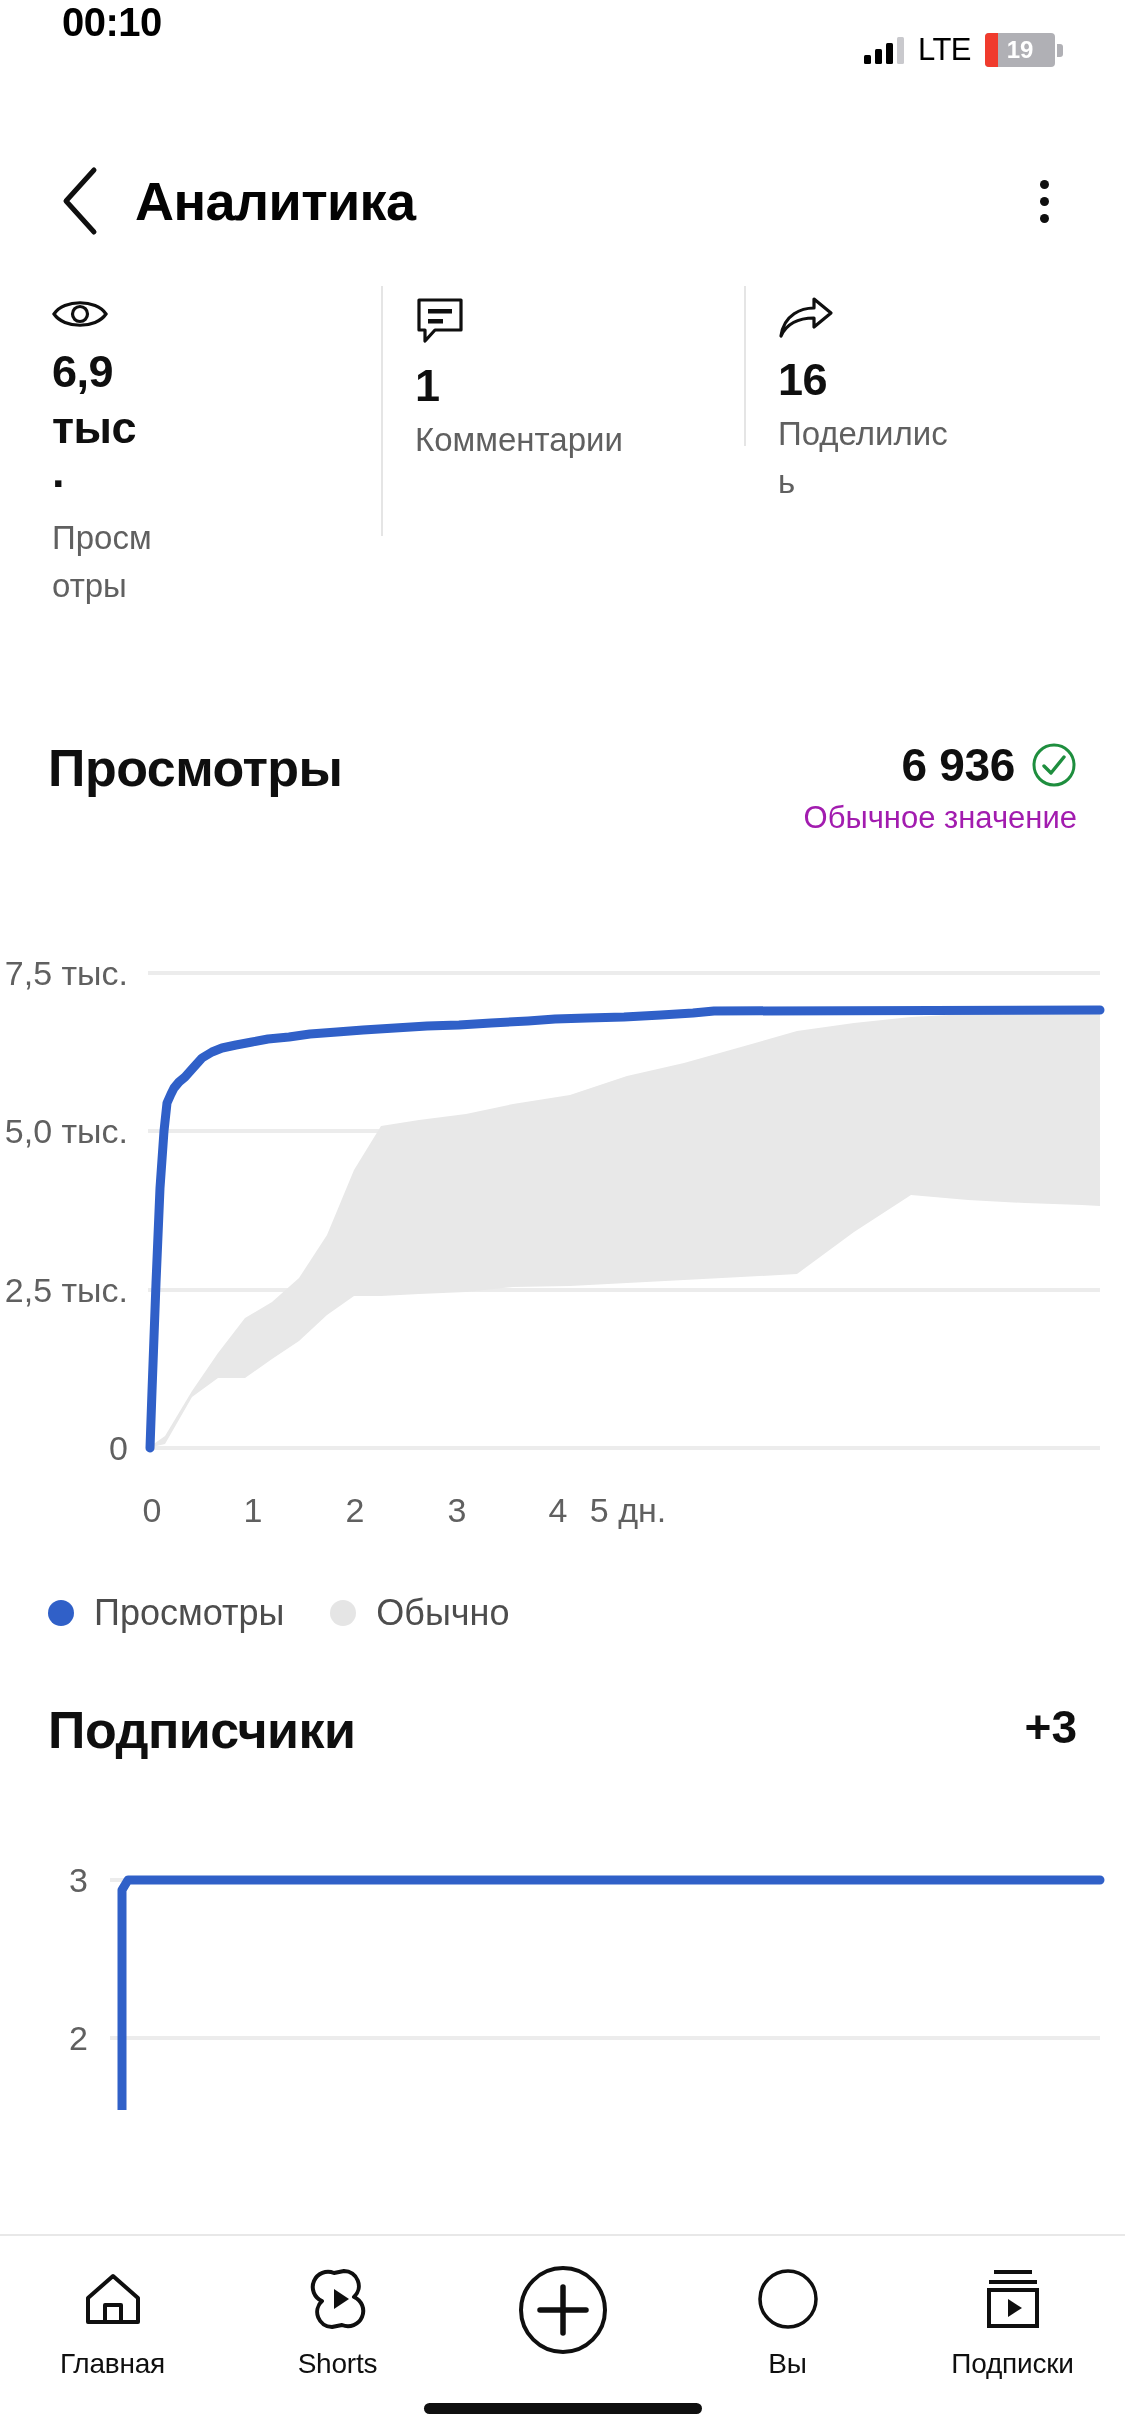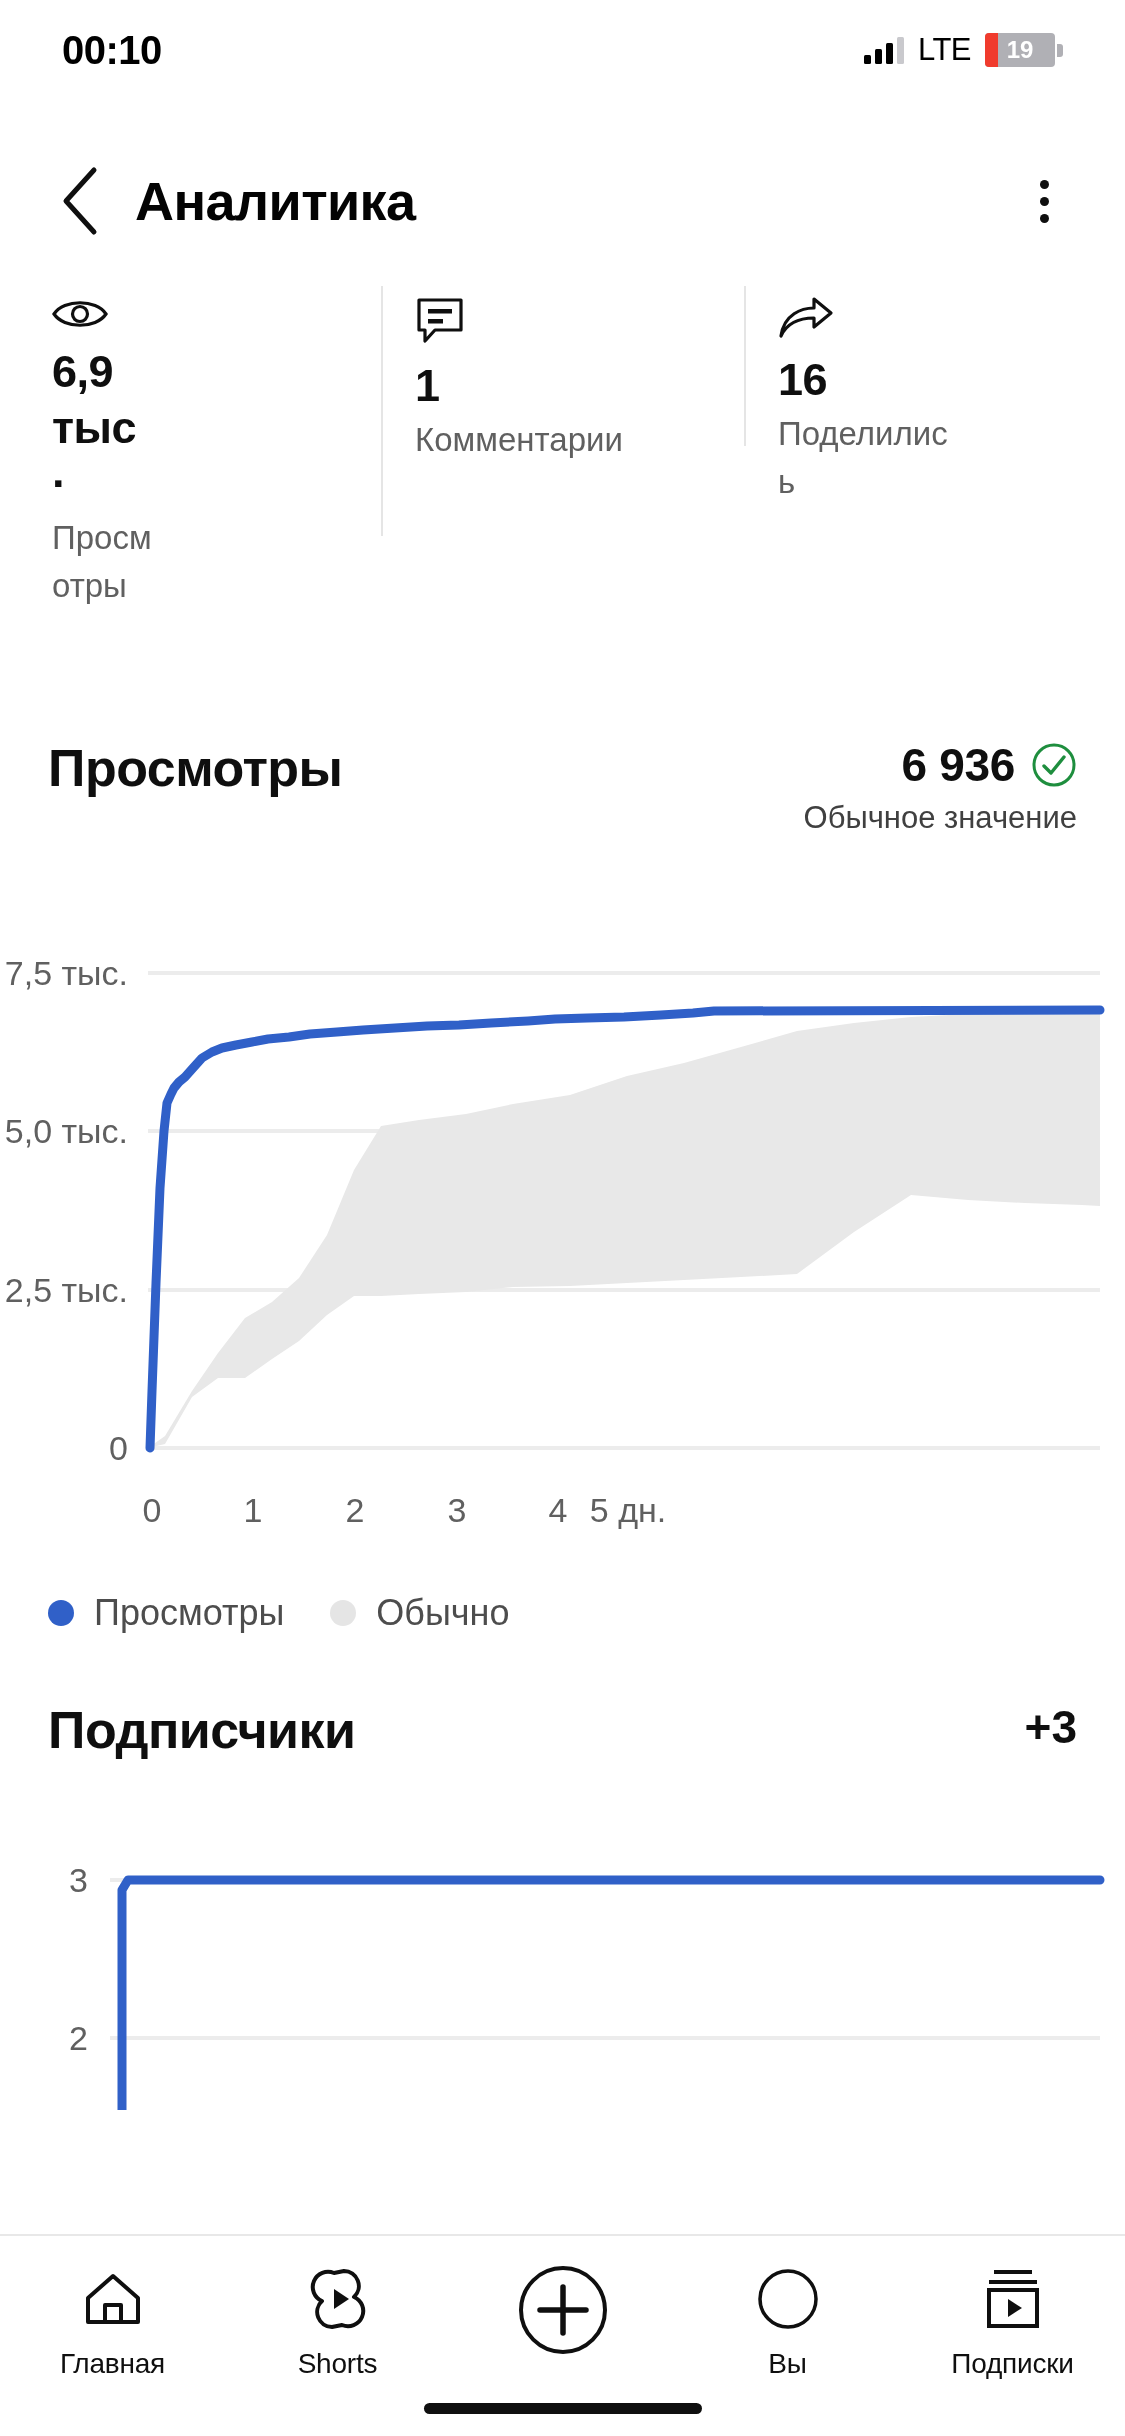--- a/index.html
+++ b/index.html
@@ -8,21 +8,21 @@
     background:#ffffff;
     font-family:"Liberation Sans","DejaVu Sans",sans-serif;
     color:#030303;
     overflow:hidden;
     position:relative;
   }
 
   
   .statusbar{
     position:absolute;top:0;left:0;width:1125px;height:100px;
-    display:flex;align-items:center;justify-content:space-between;
+    display:flex;justify-content:space-between;
     padding:0 62px;box-sizing:border-box;
   }
   .status-time{font-size:40px;font-weight:600;letter-spacing:-0.5px;color:#000;}
   .status-right{display:flex;align-items:center;gap:14px;}
   .sig{display:flex;align-items:flex-end;gap:4px;height:28px;}
   .sig i{display:block;width:7px;background:#000;border-radius:1.5px;}
   .sig i:nth-child(1){height:9px;}
   .sig i:nth-child(2){height:15px;}
   .sig i:nth-child(3){height:21px;}
   .sig i:nth-child(4){height:27px;background:#c9c9cd;}
@@ -78,21 +78,21 @@
   .stat:nth-child(3) .stat-label{max-width:175px;}
   .stat:nth-child(4) .stat-label{max-width:175px;}
 
   
   .section{position:absolute;left:0;width:1125px;padding:0 48px;box-sizing:border-box;}
   .sec-head{display:flex;align-items:flex-start;justify-content:space-between;}
   .sec-title{font-size:52px;font-weight:700;letter-spacing:-0.5px;color:#0f0f0f;}
   .sec-right{margin-left:11px;}
   .sec-valrow{display:flex;align-items:center;justify-content:flex-end;gap:16px;}
   .sec-value{font-size:46px;font-weight:600;letter-spacing:-0.3px;color:#0f0f0f;}
-  .sec-sub{font-size:31px;color:#404040;margin-top:8px;}
+  .sec-sub{font-size:31px;color:#a21caf;margin-top:8px;}
   .sec-delta{font-size:46px;font-weight:600;color:#0f0f0f;}
 
   
   .chart-wrap{position:absolute;left:0;width:1125px;}
   .chart-svg{display:block;}
 
   .legend{position:absolute;left:48px;display:flex;align-items:center;gap:46px;}
   .legend-item{display:flex;align-items:center;gap:20px;}
   .legend-dot{width:26px;height:26px;border-radius:50%;display:block;}
   .legend-label{font-size:36px;color:#4d4d4d;}

